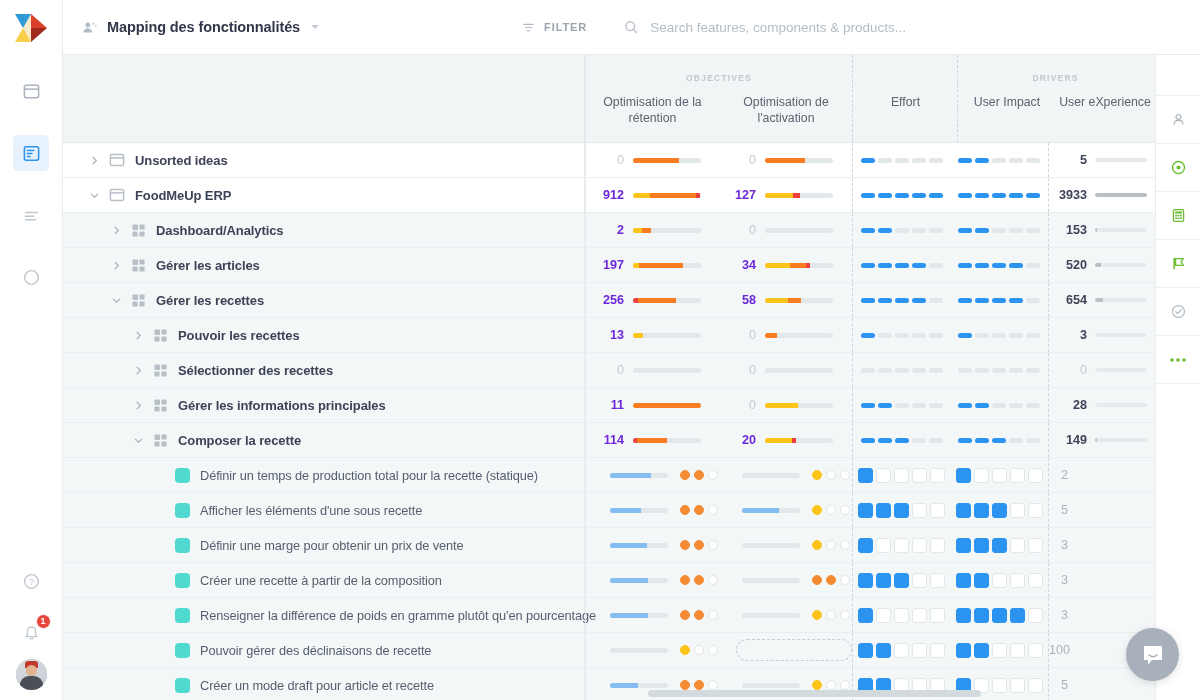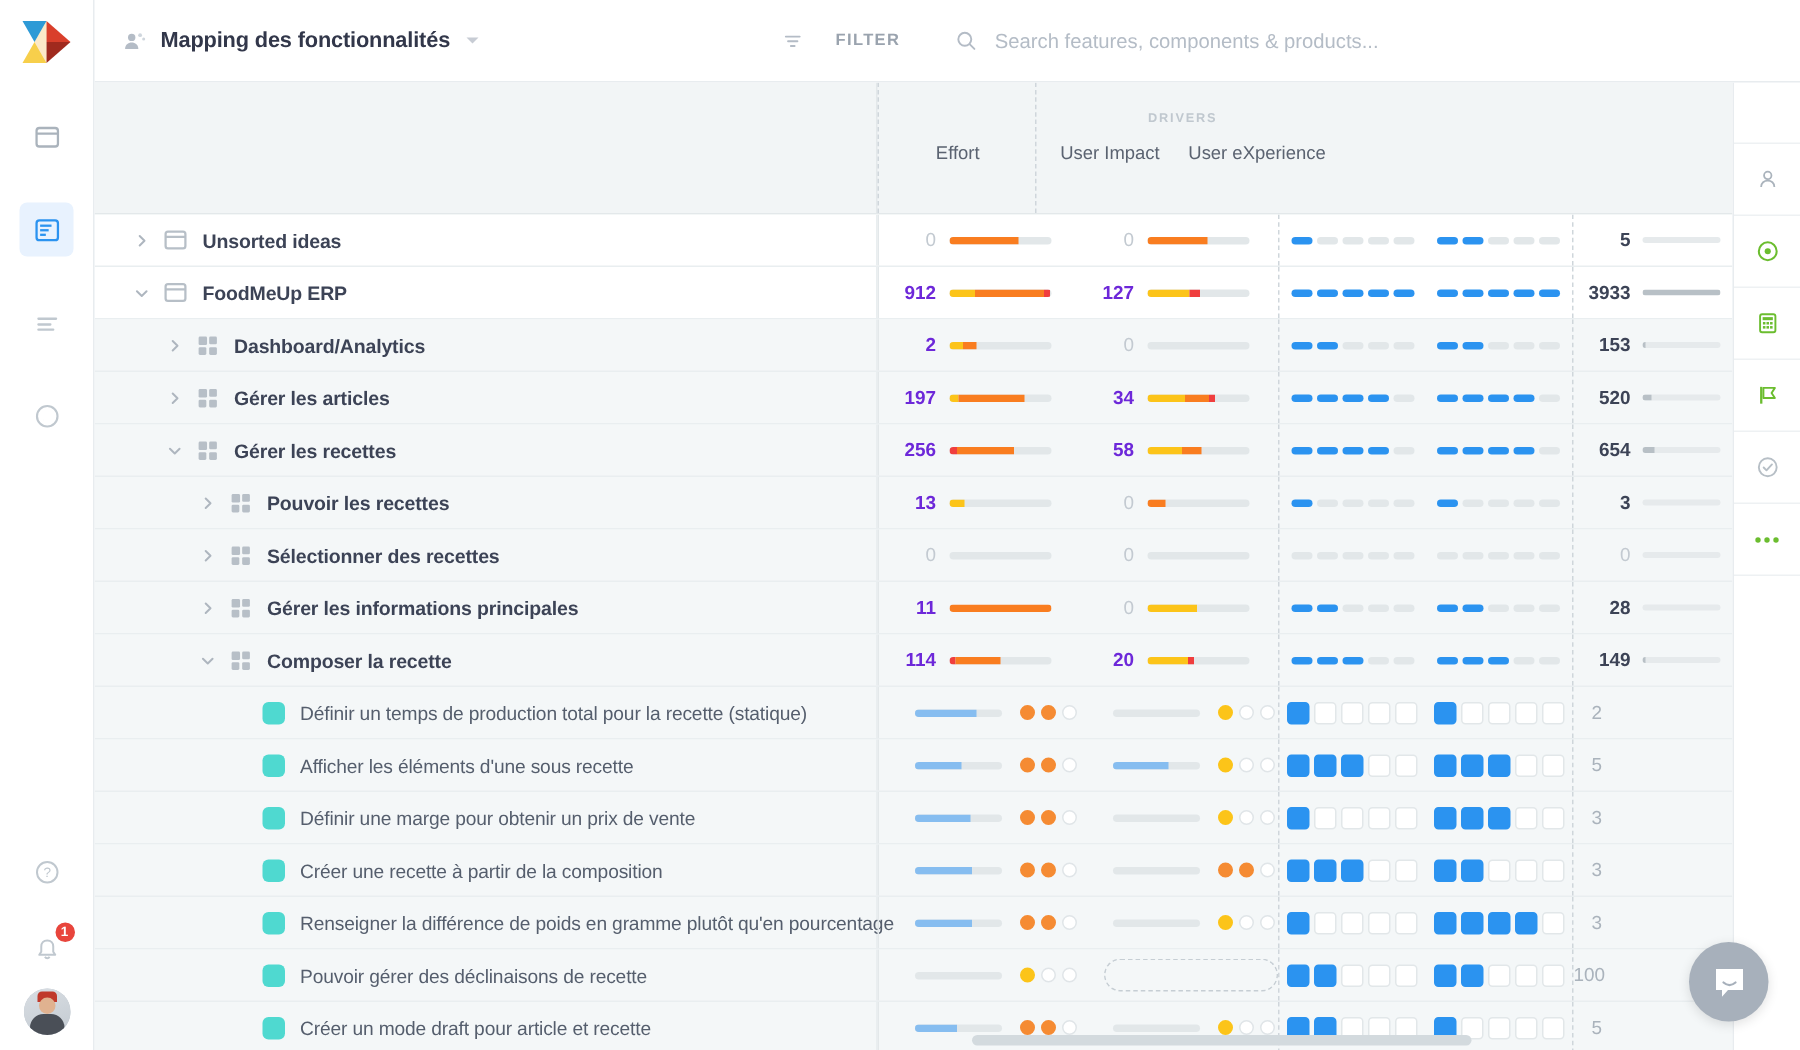--- a/index.html
+++ b/index.html
@@ -50,21 +50,21 @@
   .topbar {
     height:55px; border-bottom:1px solid #e8ecef; background:#fff;
     display:flex; align-items:center; padding:0 0 0 18px; flex:0 0 55px;
     position:relative; z-index:4;
   }
   .proj { display:flex; align-items:center; gap:9px; cursor:pointer; }
   .proj-title { font-size:14.5px; font-weight:700; color:#32374a; letter-spacing:-0.1px;}
   .caret { width:0;height:0;border-left:4px solid transparent;border-right:4px solid transparent;
            border-top:4px solid #c7ccd4; margin-left:2px; }
   .filter {
-    margin-left:202px; display:flex; align-items:center; gap:21px; cursor:pointer;
+    margin-left:202px; display:flex; align-items:center; gap:8px; cursor:pointer;
     color:#9aa3ae; font-size:11px; font-weight:700; letter-spacing:0.9px;
   }
   .search { margin-left:36px; display:flex; align-items:center; gap:11px; flex:1; }
   .search input {
     border:none; outline:none; font-size:13.5px; color:#6b7380; width:420px;
     font-family:"Liberation Sans",sans-serif; background:transparent;
   }
   .search input::placeholder { color:#b4bcc6; }
 
   
@@ -284,20 +284,27 @@
         <input type="text" placeholder="Search features, components &amp; products..." style="">
       </div>
     </div>
 
     <div class="tablewrap">
       <div class="grid">
 
         <div class="hdr">
           <div class="c-name"></div>
 
+          <div class="grpcol sep-solid" style="width:267px;flex:0 0 267px;">
+            <div class="grp-label">OBJECTIVES</div>
+            <div class="grp-cols">
+              <div class="hcell col-obj1">Optimisation de la rétention</div>
+              <div class="hcell col-obj2">Optimisation de l'activation</div>
+            </div>
+          </div>
 
           <div class="grpcol sep-dash" style="width:105px;flex:0 0 105px;">
             <div class="grp-label"></div>
             <div class="grp-cols">
               <div class="hcell col-eff">Effort</div>
             </div>
           </div>
 
           <div class="grpcol sep-dash" style="width:196px;flex:0 0 196px;">
             <div class="grp-label">DRIVERS</div>

